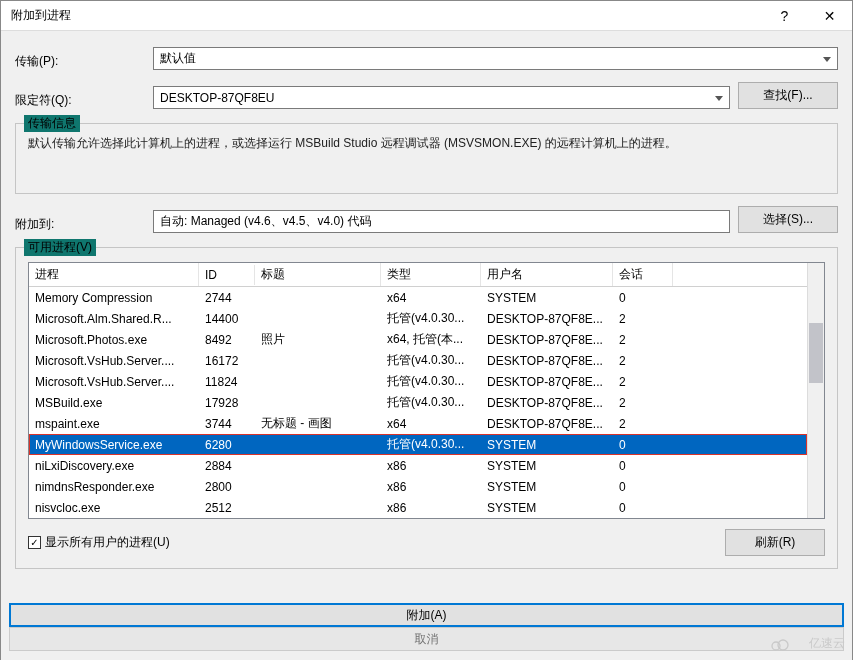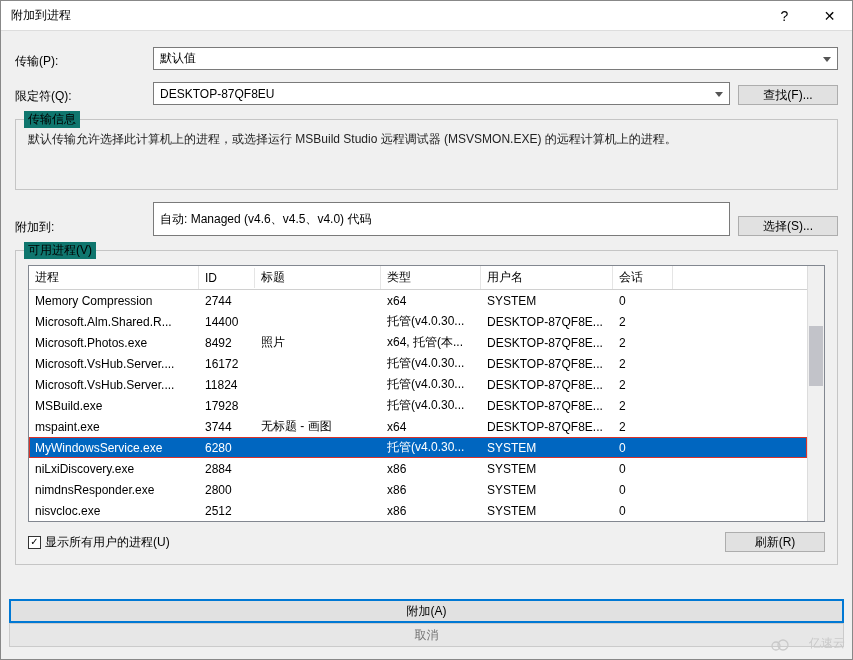--- a/index.html
+++ b/index.html
@@ -6,22 +6,22 @@
   body { margin: 0; background: #fff; color: #000; }
   .window { width: 853px; height: 660px; border: 1px solid #888; display: flex; flex-direction: column; background: #f0f0f0; }
   .titlebar { height: 30px; background: #fff; display: flex; align-items: center; border-bottom: 1px solid #ddd; }
   .titlebar-title { padding-left: 10px; flex: 1; }
   .titlebar-btn { width: 45px; height: 30px; display: flex; align-items: center; justify-content: center; font-size: 14px; }
   .content { padding: 10px 14px 14px 14px; flex: 1; display: flex; flex-direction: column; }
   .row { display: flex; align-items: flex-end; margin: 6px 0; gap: 8px; }
   .label { width: 130px; }
   .combo { flex: 1; height: 23px; border: 1px solid #7a7a7a; background: #fff; display: flex; align-items: center; padding: 0 6px; position: relative; }
   .combo::after { content: ""; position: absolute; right: 6px; top: 50%; margin-top: -2px; border-left: 4px solid transparent; border-right: 4px solid transparent; border-top: 5px solid #555; }
-  .textbox { flex: 1; height: 34px; border: 1px solid #7a7a7a; background: #fff; display: flex; align-items: center; padding: 0 6px; }
-  .btn { height: 20px; min-width: 90px; border: 1px solid #adadad; background: #e1e1e1; display: inline-flex; align-items: center; justify-content: center; padding: 0 10px; }
+  .textbox { flex: 1; height: 23px; border: 1px solid #7a7a7a; background: #fff; display: flex; align-items: center; padding: 0 6px; }
+  .btn { height: 27px; min-width: 90px; border: 1px solid #adadad; background: #e1e1e1; display: inline-flex; align-items: center; justify-content: center; padding: 0 10px; }
   .btn-wide { min-width: 100px; }
   .group { border: 1px solid #c5c5c5; margin: 8px 0; padding: 10px 12px 12px 12px; position: relative; }
   .group-title { position: absolute; top: -9px; left: 8px; background: #0f766e; padding: 0 4px; }
   .info-text { color: #222; line-height: 1.6; }
   .proc-group { flex: 1; display: flex; flex-direction: column; }
   .proc-list { flex: 1; border: 1px solid #828790; background: #fff; display: flex; margin-top: 4px; }
   .scroll-area { flex: 1; display: flex; flex-direction: column; overflow: hidden; }
   .header-row { display: flex; border-bottom: 1px solid #d0d0d0; background: #fff; font-weight: normal; height: 24px; align-items: center; }
   .header-row > div { padding: 3px 6px; border-right: 1px solid #e5e5e5; white-space: nowrap; overflow: hidden; text-overflow: ellipsis; }
   .data-row { display: flex; height: 21px; align-items: center; }

